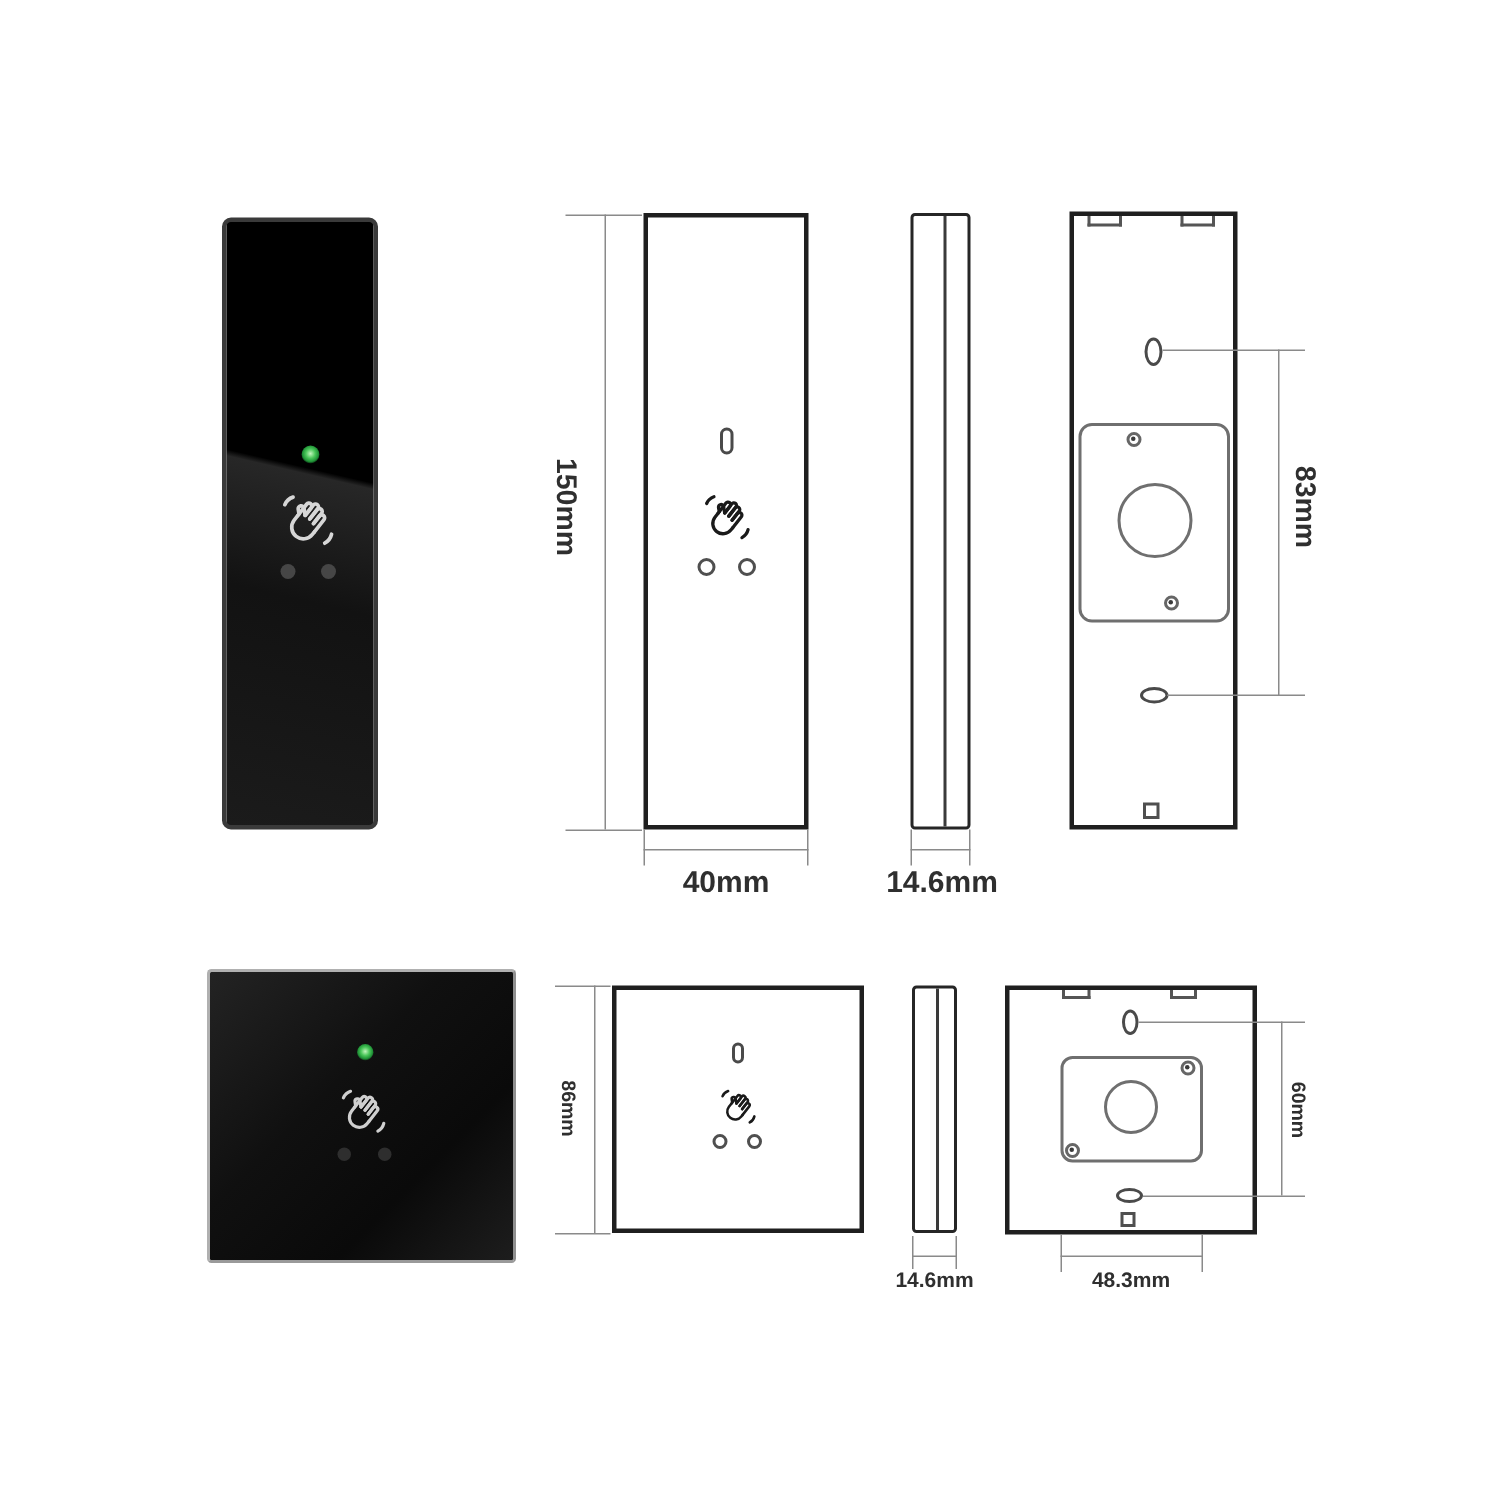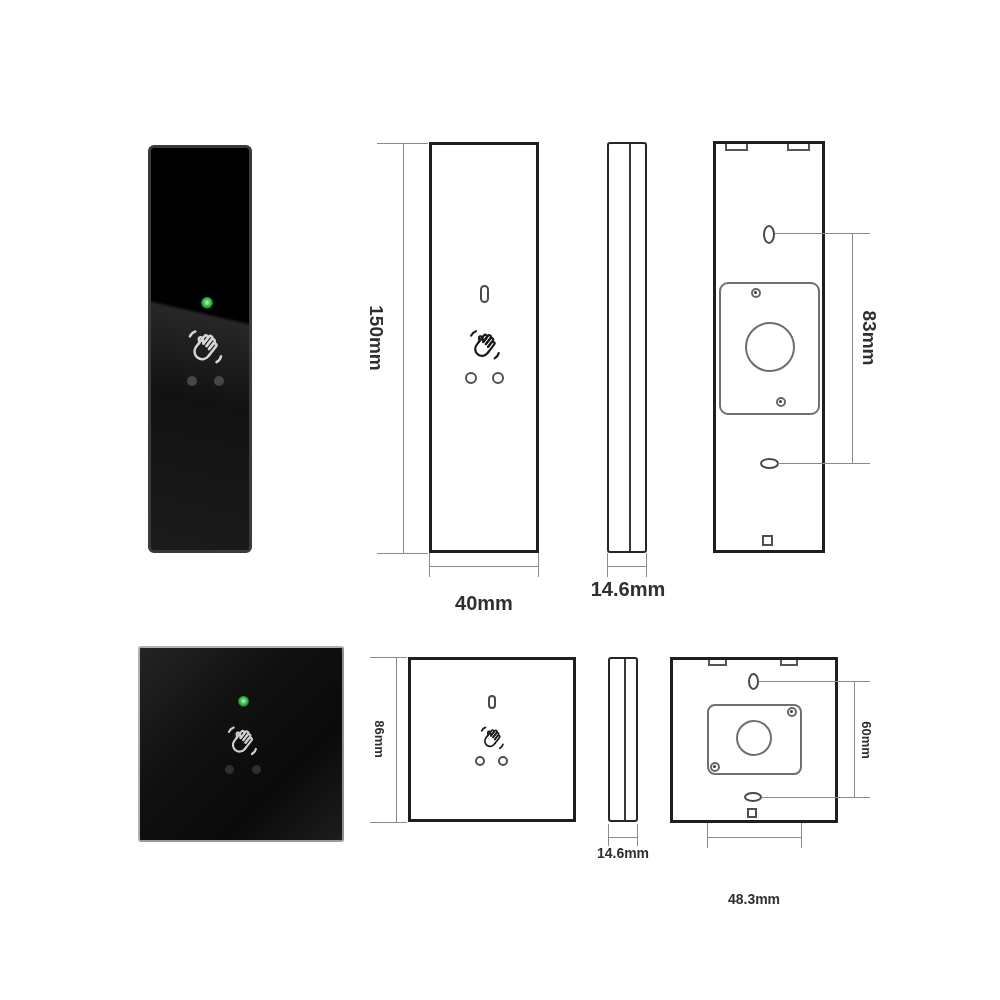--- a/index.html
+++ b/index.html
@@ -82,21 +82,21 @@
   <div class="oval" style="left:480px; top:285px; width:9px; height:18px; border-radius:5px;"></div>
   <svg class="hand-svg" style="left:465px; top:324px; width:39px; height:42px; color:#1a1a1a;">
       <use href="#hand"></use>
     </svg>
   <div class="ring" style="left:465px; top:372px; width:12px; height:12px;"></div>
   <div class="ring" style="left:492px; top:372px; width:12px; height:12px;"></div>
 
   <div class="ln" style="left:429px; top:553px; width:1px; height:24px;"></div>
   <div class="ln" style="left:538px; top:553px; width:1px; height:24px;"></div>
   <div class="ln" style="left:429px; top:566px; width:110px; height:1px;"></div>
-  <div class="lbl" style="left:484px; top:603px;">40mm</div>
+  <div class="lbl" style="left:484px; top:589px;">40mm</div>
 
   <div class="view thin" style="left:607px; top:142px; width:40px; height:411px;"></div>
   <div class="divider" style="left:629px; top:144px; width:2px; height:407px;"></div>
 
   <div class="ln" style="left:607px; top:553px; width:1px; height:24px;"></div>
   <div class="ln" style="left:646px; top:553px; width:1px; height:24px;"></div>
   <div class="ln" style="left:607px; top:566px; width:40px; height:1px;"></div>
   <div class="lbl" style="left:628px; top:589px;">14.6mm</div>
 
   <div class="view" style="left:713px; top:141px; width:112px; height:412px;"></div>
@@ -161,15 +161,15 @@
   <div class="sq" style="left:747px; top:808px; width:10px; height:10px;"></div>
 
   <div class="ln" style="left:759px; top:681px; width:111px; height:1px;"></div>
   <div class="ln" style="left:762px; top:797px; width:108px; height:1px;"></div>
   <div class="ln" style="left:854px; top:681px; width:1px; height:116px;"></div>
   <div class="lbl sm-rot" style="left:866px; top:740px;">60mm</div>
 
   <div class="ln" style="left:707px; top:823px; width:1px; height:25px;"></div>
   <div class="ln" style="left:801px; top:823px; width:1px; height:25px;"></div>
   <div class="ln" style="left:707px; top:837px; width:95px; height:1px;"></div>
-  <div class="lbl sm" style="left:754px; top:899px;">48.3mm</div>
+  <div class="lbl sm" style="left:754px; top:853px;">48.3mm</div>
 
 </div>
 
 </body></html>

